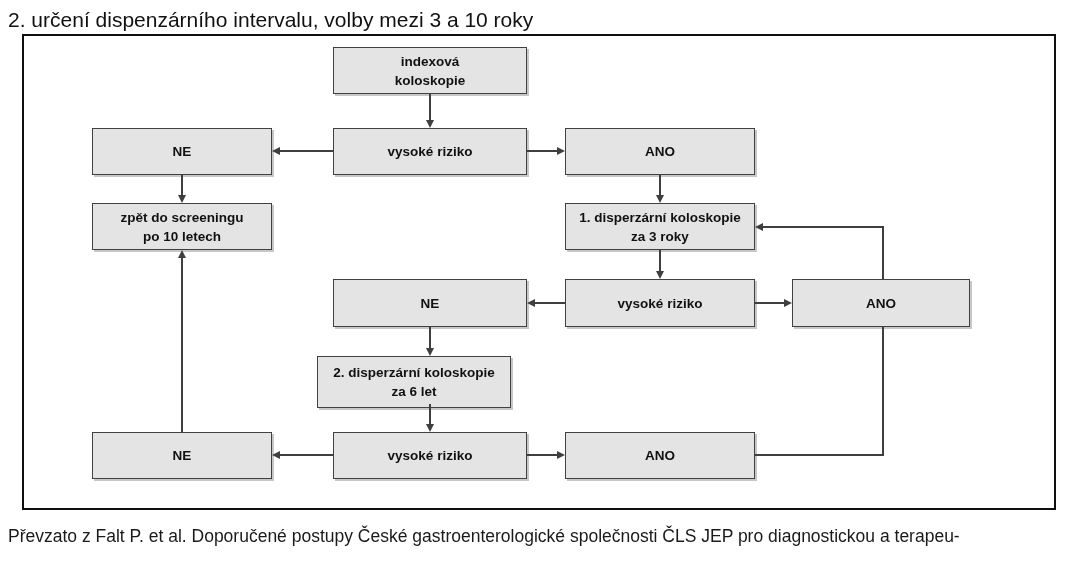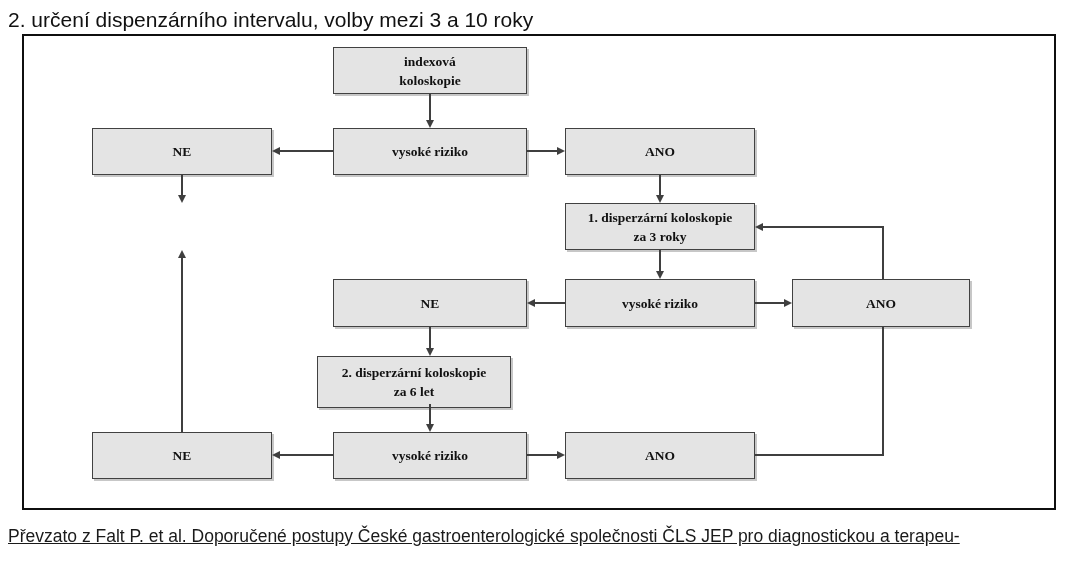--- a/index.html
+++ b/index.html
@@ -8,32 +8,32 @@
   }
   *{margin:0;padding:0;box-sizing:border-box;}
   body{background:#fff;font-family:"Liberation Sans",sans-serif;}
   #canvas{position:relative;width:1078px;height:584px;background:var(--background);overflow:hidden;}
   .title{position:absolute;left:8px;top:9px;font-size:21px;line-height:22px;color:var(--text);}
   .frame{position:absolute;left:22px;top:34px;width:1034px;height:476px;border:2px solid var(--frame);}
   .node{
     position:absolute;background:var(--box-fill);border:1.4px solid var(--box-border);
     box-shadow:2px 2px 0 rgba(0,0,0,0.22);
     display:flex;flex-direction:column;justify-content:center;align-items:center;
-    font-weight:bold;font-size:13.5px;line-height:19px;color:var(--text);text-align:center;font-family:Liberation Serif, serif;
+    font-weight:bold;font-size:13.5px;line-height:19px;color:var(--text);text-align:center;
   }
   .node span{white-space:nowrap;}
   .vline{position:absolute;width:1.5px;background:var(--line);}
   .hline{position:absolute;height:1.5px;background:var(--line);}
   .ah{position:absolute;width:0;height:0;}
   .ah-down{border-left:4px solid transparent;border-right:4px solid transparent;border-top:8px solid var(--line);}
   .ah-up{border-left:4px solid transparent;border-right:4px solid transparent;border-bottom:8px solid var(--line);}
   .ah-left{border-top:4px solid transparent;border-bottom:4px solid transparent;border-right:8px solid var(--line);}
   .ah-right{border-top:4px solid transparent;border-bottom:4px solid transparent;border-left:8px solid var(--line);}
   .caption{position:absolute;left:8px;top:521px;width:1068px;font-size:17.5px;line-height:31px;color:var(--caption);}
-  .caption div{white-space:nowrap;text-decoration:underline;}
+  .caption div{white-space:nowrap;}
 </style>
 </head>
 <body>
 
 <div id="canvas">
 
   <div class="title">2. určení dispenzárního intervalu, volby mezi 3 a 10 roky</div>
 
   <div class="frame"></div>
 
@@ -45,20 +45,24 @@
   <div class="node" style="left:92px;top:128px;width:180px;height:47px;">
     <span>NE</span>
   </div>
   <div class="node" style="left:333px;top:128px;width:194px;height:47px;">
     <span>vysoké riziko</span>
   </div>
   <div class="node" style="left:565px;top:128px;width:190px;height:47px;">
     <span>ANO</span>
   </div>
 
+  <div class="node" style="left:92px;top:203px;width:180px;height:47px;">
+    <span>zpět do screeningu</span>
+    <span>po 10 letech</span>
+  </div>
   <div class="node" style="left:565px;top:203px;width:190px;height:47px;">
     <span>1. disperzární koloskopie</span>
     <span>za 3 roky</span>
   </div>
 
   <div class="node" style="left:333px;top:279px;width:194px;height:48px;">
     <span>NE</span>
   </div>
   <div class="node" style="left:565px;top:279px;width:190px;height:48px;">
     <span>vysoké riziko</span>

